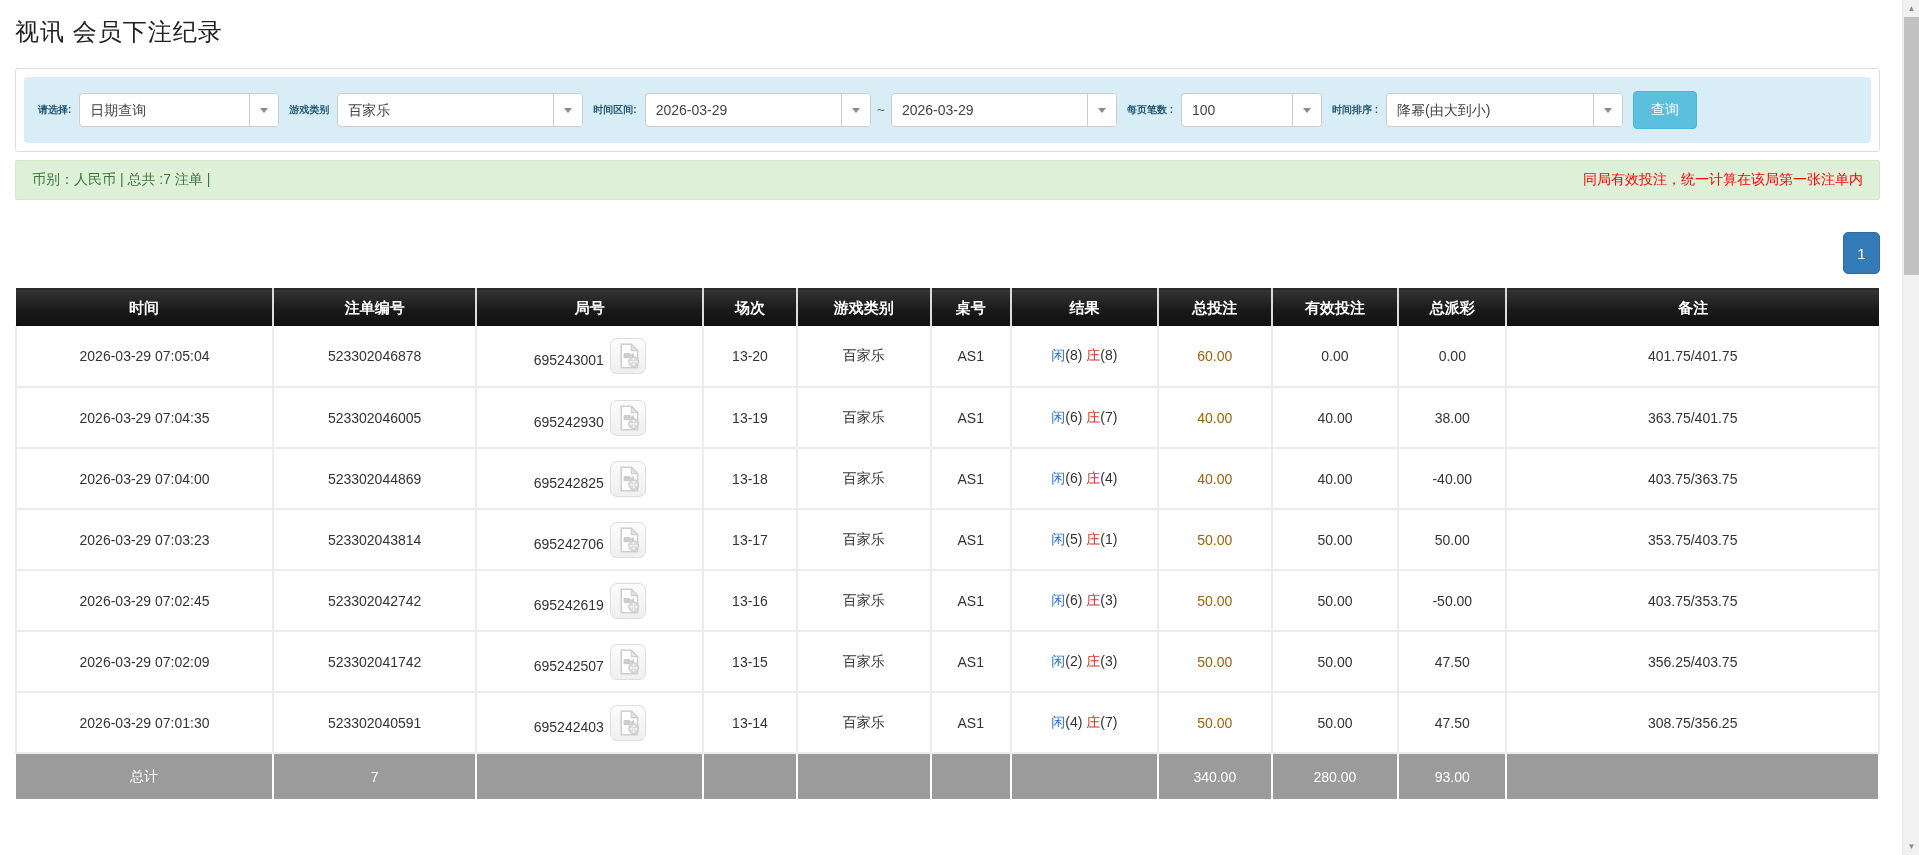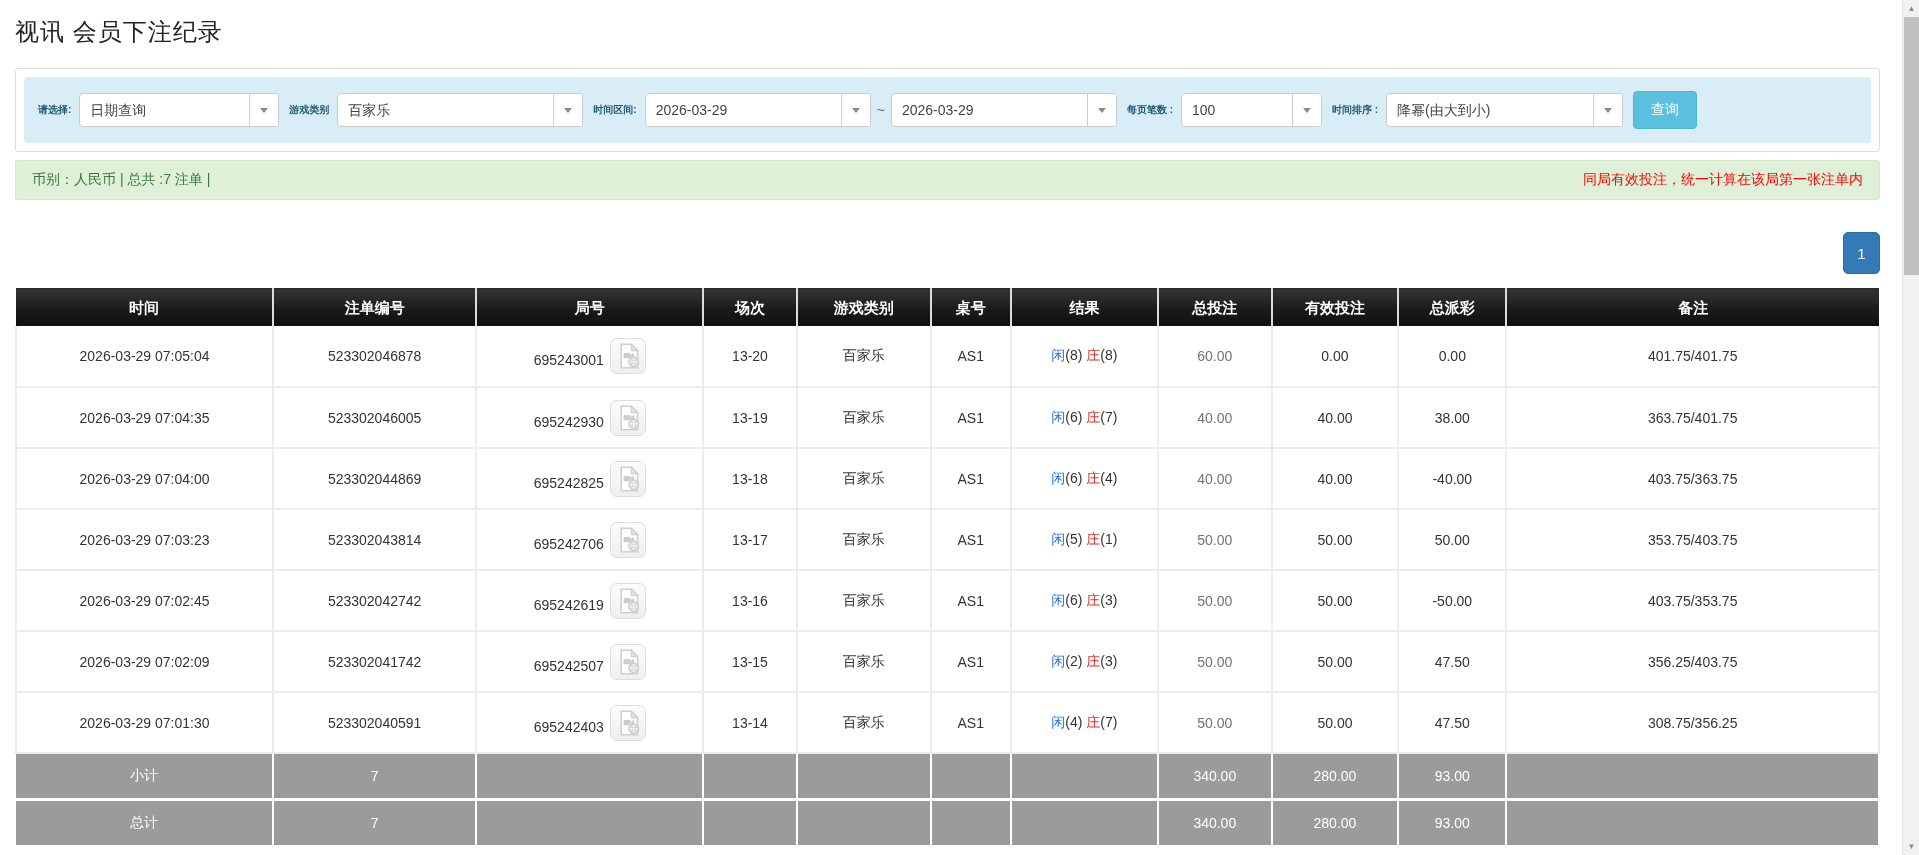--- a/index.html
+++ b/index.html
@@ -39,21 +39,21 @@
   
   table.bet-table { width:100%; border-collapse:collapse; table-layout:fixed; margin-top:14px; }
   .bet-table th { background:linear-gradient(180deg,#343434 0%,#1a1a1a 55%,#101010 100%);
     color:#fff; font-size:15px; font-weight:bold; height:37px; border-right:2px solid #dcdcdc; border-top:2px solid #2a2a2a; }
   .bet-table th:last-child { border-right:none;font-family:Liberation Serif, serif; }
   .bet-table td { font-size:14px; color:#333; text-align:center; height:61px;
     border-bottom:2px solid #ececec; border-right:2px solid #ececec; background:#fff; }
   .bet-table td:first-child { border-left:2px solid #ececec; }
   .bet-table td.cell-round { white-space:nowrap; }
   .player { color:#2a70d8; } .banker { color:#d9342b; } .score { color:#333; }
-  a.bet-link { color:#737373; text-decoration:none; cursor:pointer; }
+  a.bet-link { color:#a16207; text-decoration:none; cursor:pointer; }
   .neg { color:#e60000; }
   .video-btn { display:inline-block; vertical-align:middle; width:36px; height:36px; margin-left:6px;
     background:linear-gradient(180deg,#fcfcfc,#efefef); border:1px solid #ddd; border-radius:7px; cursor:pointer; padding:3px 0 0 3px; }
   .round-num { display:inline-block; vertical-align:middle;margin-top:8px; }
 
   .bet-table tr.total-row td { background:#9b9b9b; color:#fff; height:46px; font-size:14px;
     border-right:2px solid #fff; border-bottom:3px solid #fff; border-left:none; }
   .bet-table tr.total-row td:first-child { border-left:none; }
   .bet-table tr.total-row:last-child td { border-bottom:none; }
 
@@ -362,33 +362,20 @@
       <span class="banker">庄</span><span class="score">(7)</span>
     </td>
     <td><a class="bet-link">50.00</a></td>
     <td>50.00</td>
     <td>47.50</td>
     <td>308.75/356.25</td>
   </tr>
         </tbody>
       <tbody id="table-footer">
           <tr class="total-row">
-    <td>小计</td>
-    <td>7</td>
-    <td></td>
-    <td></td>
-    <td></td>
-    <td></td>
-    <td></td>
-    <td>340.00</td>
-    <td>280.00</td>
-    <td>93.00</td>
-    <td></td>
-  </tr>
-          <tr class="total-row">
     <td>总计</td>
     <td>7</td>
     <td></td>
     <td></td>
     <td></td>
     <td></td>
     <td></td>
     <td>340.00</td>
     <td>280.00</td>
     <td>93.00</td>

